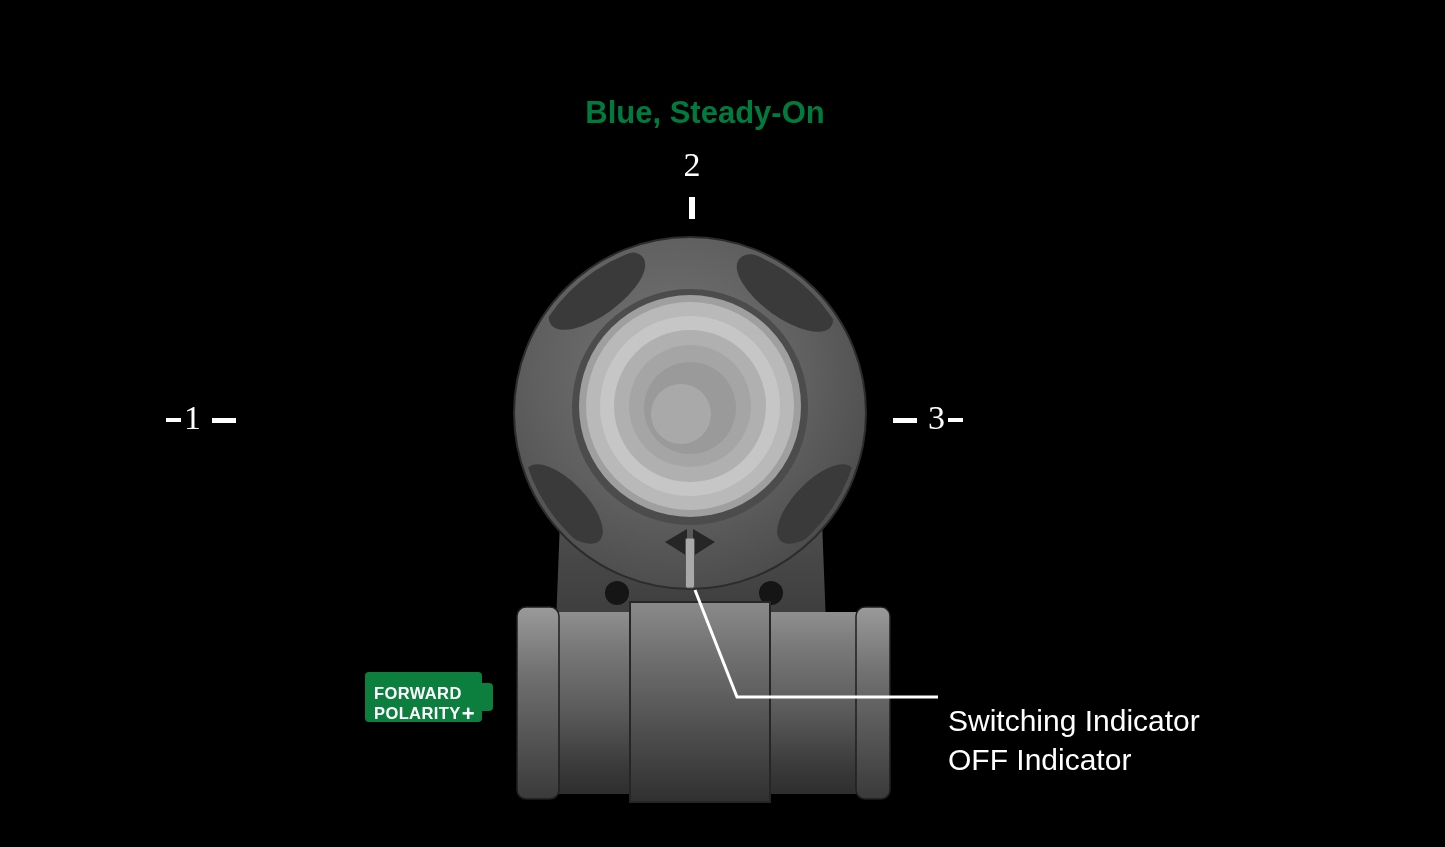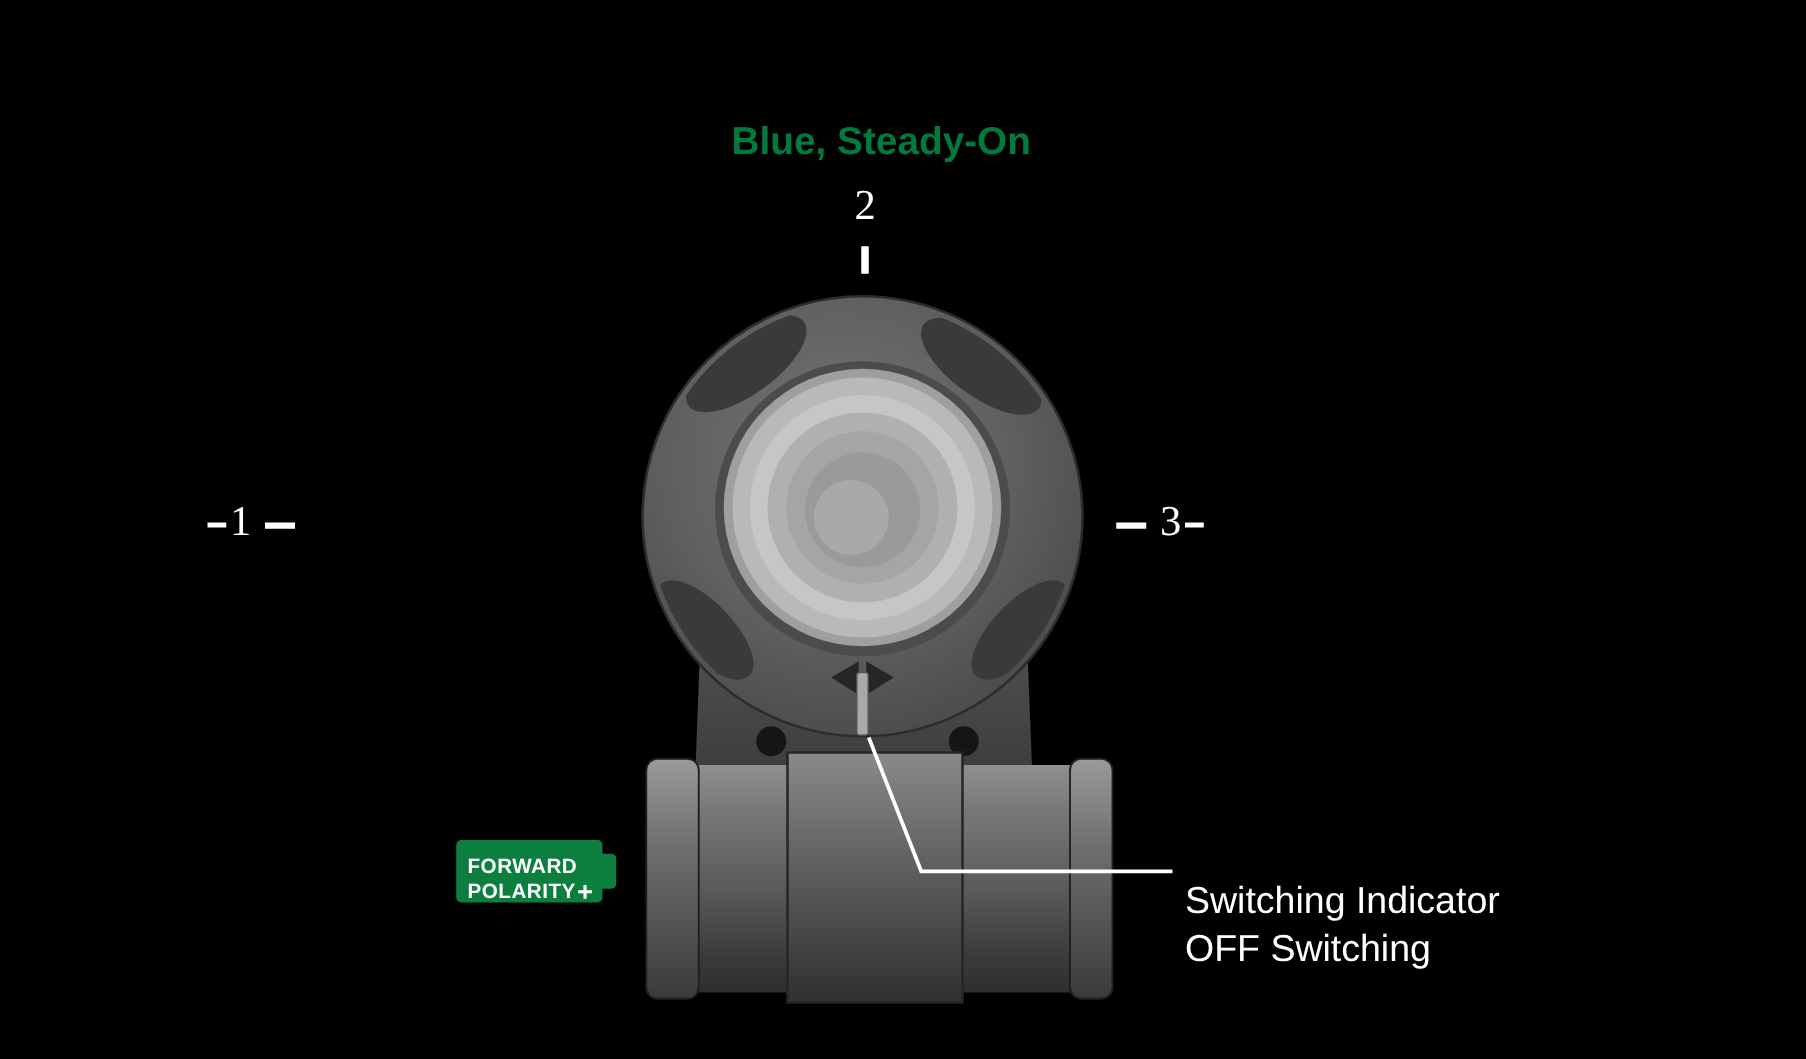--- a/index.html
+++ b/index.html
@@ -166,21 +166,21 @@
 
   <div class="abs side-row side-row-right">
     <span class="dash-lg"></span>
     <span class="gap8"></span>
     <span class="num">3</span>
     <span class="dash-sm"></span>
   </div>
 
   <div class="abs callout">
     <div>Switching Indicator</div>
-    <div>OFF Switching</div>
+    <div>OFF Indicator</div>
   </div>
 
   <div class="abs badge">
     <div class="badge-nub"></div>
     <div class="badge-text">
       <div>FORWARD</div>
       <div class="badge-line2">
         <span>POLARITY</span>
         <span class="badge-plus">+</span>
       </div>

